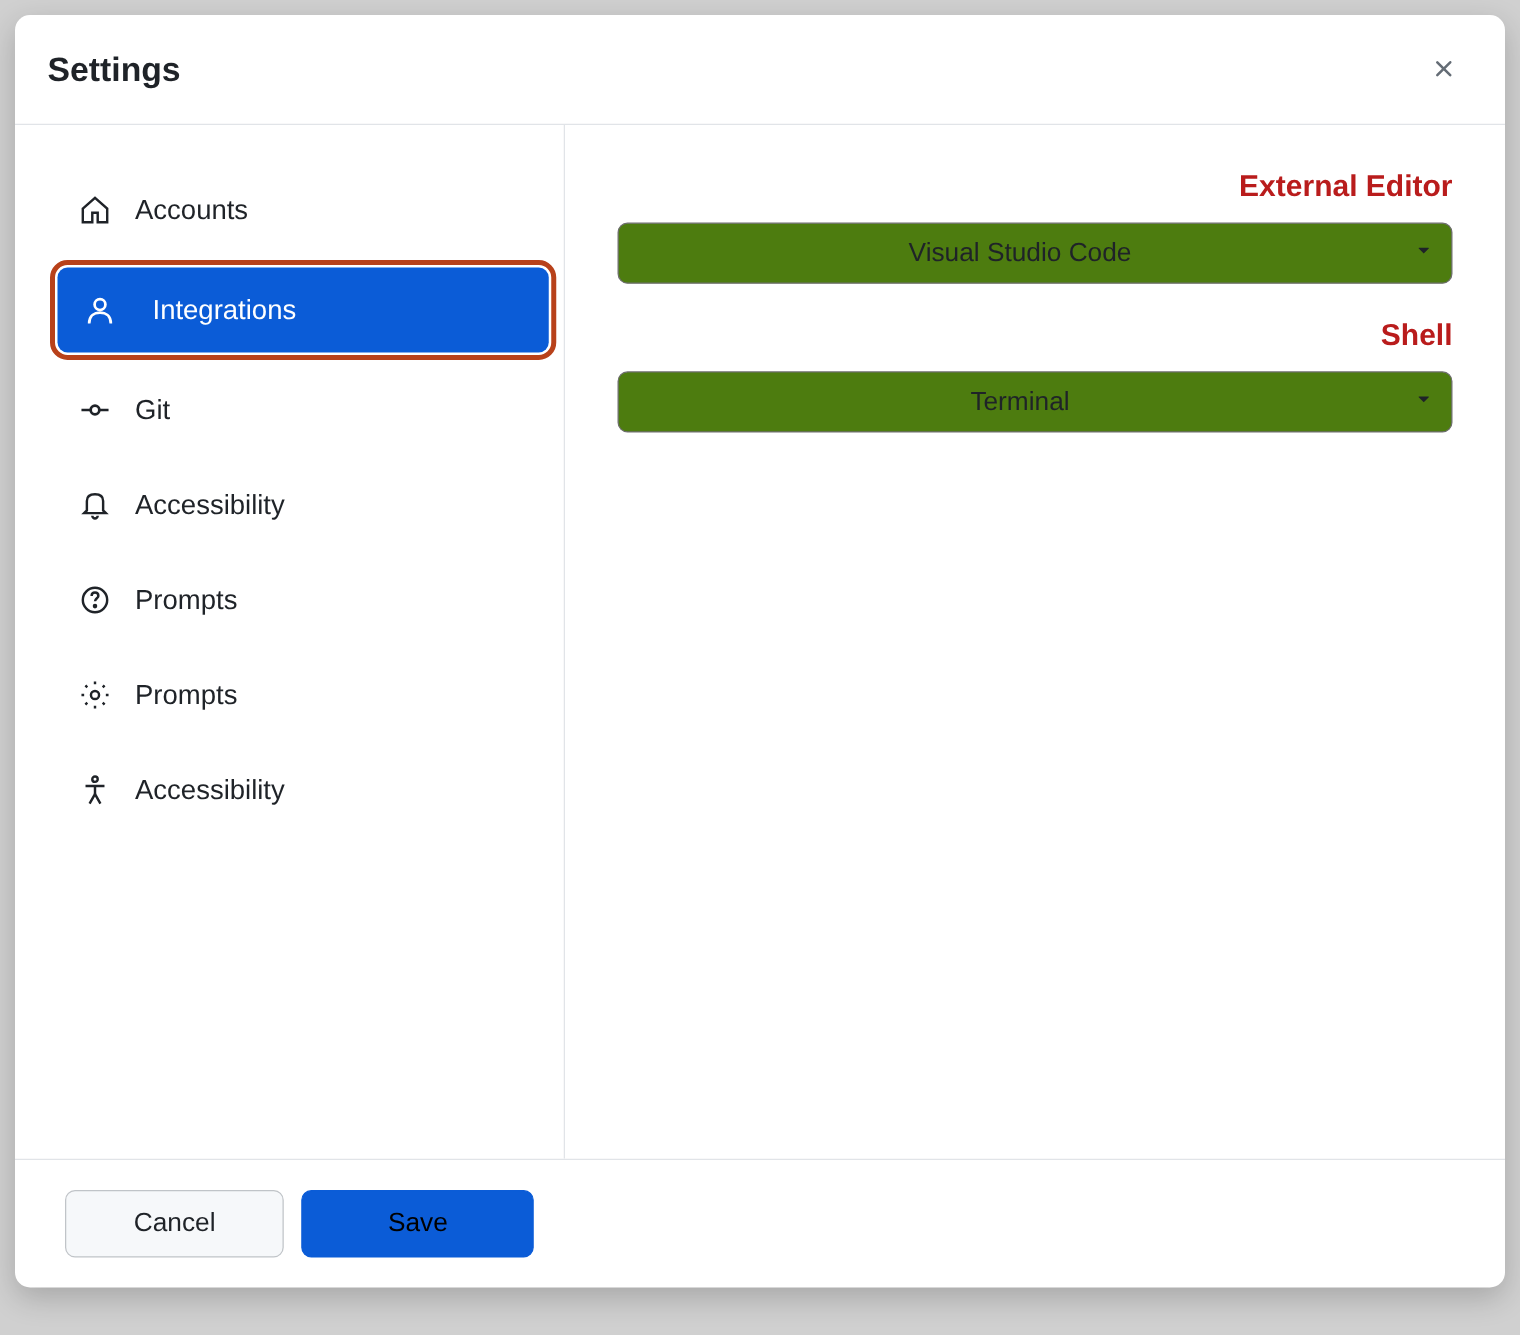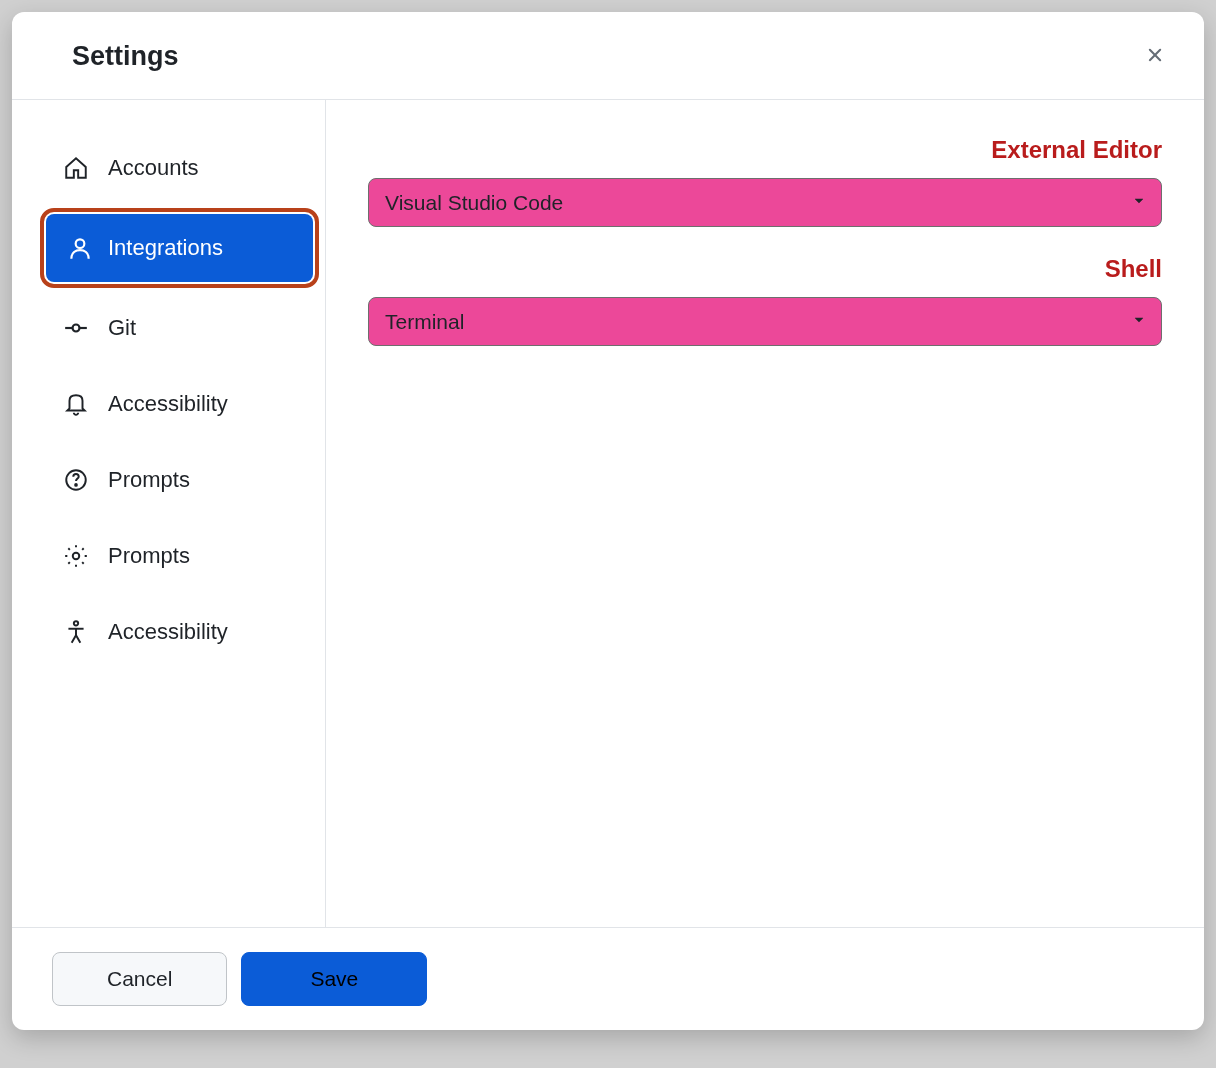--- a/index.html
+++ b/index.html
@@ -37,21 +37,21 @@
       box-shadow: 0 8px 24px rgba(0,0,0,0.2);
       display: flex;
       flex-direction: column;
       overflow: hidden;
     }
 
     .dialog-header {
       display: flex;
       justify-content: space-between;
       align-items: center;
-      padding: 26px 32px 24px 60px;
+      padding: 26px 32px 24px 26px;
       border-bottom: 1px solid #e1e4e8;
     }
 
     .dialog-title {
       font-size: 27px;
       font-weight: 700;
       color: #1f2328;
     }
 
     .close-btn {
@@ -65,21 +65,21 @@
       color: #656d76;
     }
 
     .dialog-body {
       flex: 1;
       display: flex;
       overflow: hidden;
     }
 
     .sidebar {
-      width: 314px;
+      width: 440px;
       border-right: 1px solid #e1e4e8;
       padding: 32px 6px 32px 28px;
     }
 
     .sidebar-item {
       display: flex;
       align-items: center;
       gap: 18px;
       padding: 22px 22px;
       border-radius: 8px;
@@ -92,21 +92,21 @@
     .sidebar-item.highlighted {
       border: 4px solid #b8411a;
       border-radius: 14px;
       padding: 2px;
       margin-bottom: 4px;
     }
 
     .sidebar-item.highlighted .sidebar-item-inner {
       display: flex;
       align-items: center;
-      gap: 14px;
+      gap: 28px;
       padding: 20px 20px;
       border-radius: 8px;
       width: 100%;
       background: #0b5cd7;
       color: #ffffff;
     }
 
     .sidebar-icon {
       width: 28px;
       height: 28px;
@@ -137,25 +137,26 @@
     .select-wrap {
       position: relative;
     }
 
     .select-input {
       width: 100%;
       padding: 12px 40px 12px 16px;
       font-size: 21px;
       border: 1px solid #6e6e6e;
       border-radius: 8px;
-      background: #ec4899;
+      background: #4d7c0f;
       color: #1f2328;
       appearance: none;
       cursor: pointer;
       font-family: inherit;
+      text-align: center;
     }
 
     .select-chevron {
       position: absolute;
       right: 14px;
       top: 50%;
       transform: translateY(-50%);
       pointer-events: none;
       color: #1f2328;
     }

